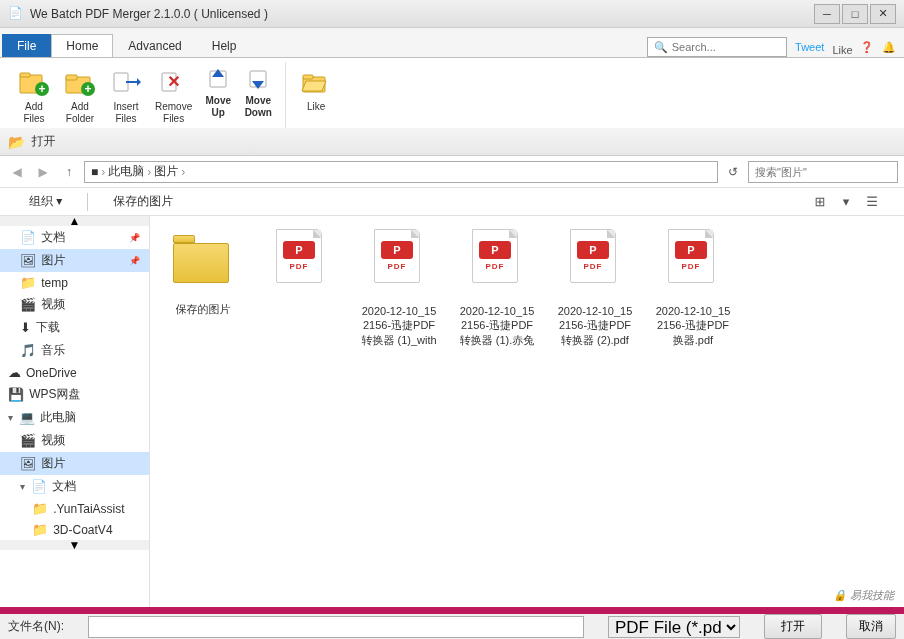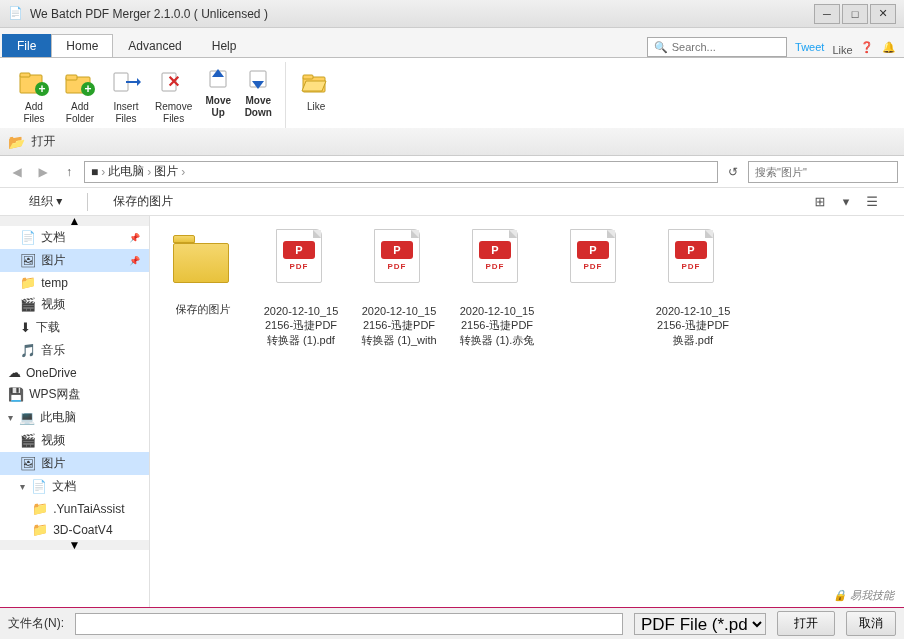--- a/index.html
+++ b/index.html
@@ -316,22 +316,22 @@
       overflow: hidden;
     }
 
     
     .bottom-bar {
       background: #f0f0f0;
       height: 32px;
       display: flex;
       align-items: center;
       padding: 0 8px;
-      border-top: 1px solid #be185d;
-      gap: 11px;
+      border-top: 7px solid #be185d;
+      gap: 24px;
     }
     .filename-label { font-size: 12px; color: #333; white-space: nowrap; }
     .filename-input {
       flex: 1;
       height: 22px;
       border: 1px solid #aaa;
       padding: 0 4px;
       font-size: 12px;
     }
     .filetype-select {
@@ -619,21 +619,20 @@
       <div class="file-item">
         <div style="width:50px;height:56px;position:relative;">
           <div style="width:46px;height:54px;background:white;border:1px solid #ccc;border-radius:0 6px 2px 2px;position:absolute;top:0;left:0;display:flex;flex-direction:column;align-items:center;justify-content:center;">
             <div style="position:absolute;top:0;right:0;width:0;height:0;border-left:8px solid #ccc;border-top:8px solid #e8e8e8;"></div>
             <div style="width:32px;height:18px;background:#d42b2b;border-radius:3px;display:flex;align-items:center;justify-content:center;margin-bottom:3px;">
               <span style="color:white;font-weight:bold;font-size:11px;">P</span>
             </div>
             <div style="font-size:8px;color:#d42b2b;font-weight:bold;letter-spacing:1px;">PDF</div>
           </div>
         </div>
-        <div class="file-name">2020-12-10_152156-迅捷PDF转换器 (1).pdf</div>
       </div>
 
       <div class="file-item">
         <div style="width:50px;height:56px;position:relative;">
           <div style="width:46px;height:54px;background:white;border:1px solid #ccc;border-radius:0 6px 2px 2px;position:absolute;top:0;left:0;display:flex;flex-direction:column;align-items:center;justify-content:center;">
             <div style="position:absolute;top:0;right:0;width:0;height:0;border-left:8px solid #ccc;border-top:8px solid #e8e8e8;"></div>
             <div style="width:32px;height:18px;background:#d42b2b;border-radius:3px;display:flex;align-items:center;justify-content:center;margin-bottom:3px;">
               <span style="color:white;font-weight:bold;font-size:11px;">P</span>
             </div>
             <div style="font-size:8px;color:#d42b2b;font-weight:bold;letter-spacing:1px;">PDF</div>
@@ -658,20 +657,21 @@
       <div class="file-item">
         <div style="width:50px;height:56px;position:relative;">
           <div style="width:46px;height:54px;background:white;border:1px solid #ccc;border-radius:0 6px 2px 2px;position:absolute;top:0;left:0;display:flex;flex-direction:column;align-items:center;justify-content:center;">
             <div style="position:absolute;top:0;right:0;width:0;height:0;border-left:8px solid #ccc;border-top:8px solid #e8e8e8;"></div>
             <div style="width:32px;height:18px;background:#d42b2b;border-radius:3px;display:flex;align-items:center;justify-content:center;margin-bottom:3px;">
               <span style="color:white;font-weight:bold;font-size:11px;">P</span>
             </div>
             <div style="font-size:8px;color:#d42b2b;font-weight:bold;letter-spacing:1px;">PDF</div>
           </div>
         </div>
+        <div class="file-name">2020-12-10_152156-迅捷PDF转换器 (2).pdf</div>
       </div>
 
       <div class="file-item">
         <div style="width:50px;height:56px;position:relative;">
           <div style="width:46px;height:54px;background:white;border:1px solid #ccc;border-radius:0 6px 2px 2px;position:absolute;top:0;left:0;display:flex;flex-direction:column;align-items:center;justify-content:center;">
             <div style="position:absolute;top:0;right:0;width:0;height:0;border-left:8px solid #ccc;border-top:8px solid #e8e8e8;"></div>
             <div style="width:32px;height:18px;background:#d42b2b;border-radius:3px;display:flex;align-items:center;justify-content:center;margin-bottom:3px;">
               <span style="color:white;font-weight:bold;font-size:11px;">P</span>
             </div>
             <div style="font-size:8px;color:#d42b2b;font-weight:bold;letter-spacing:1px;">PDF</div>

